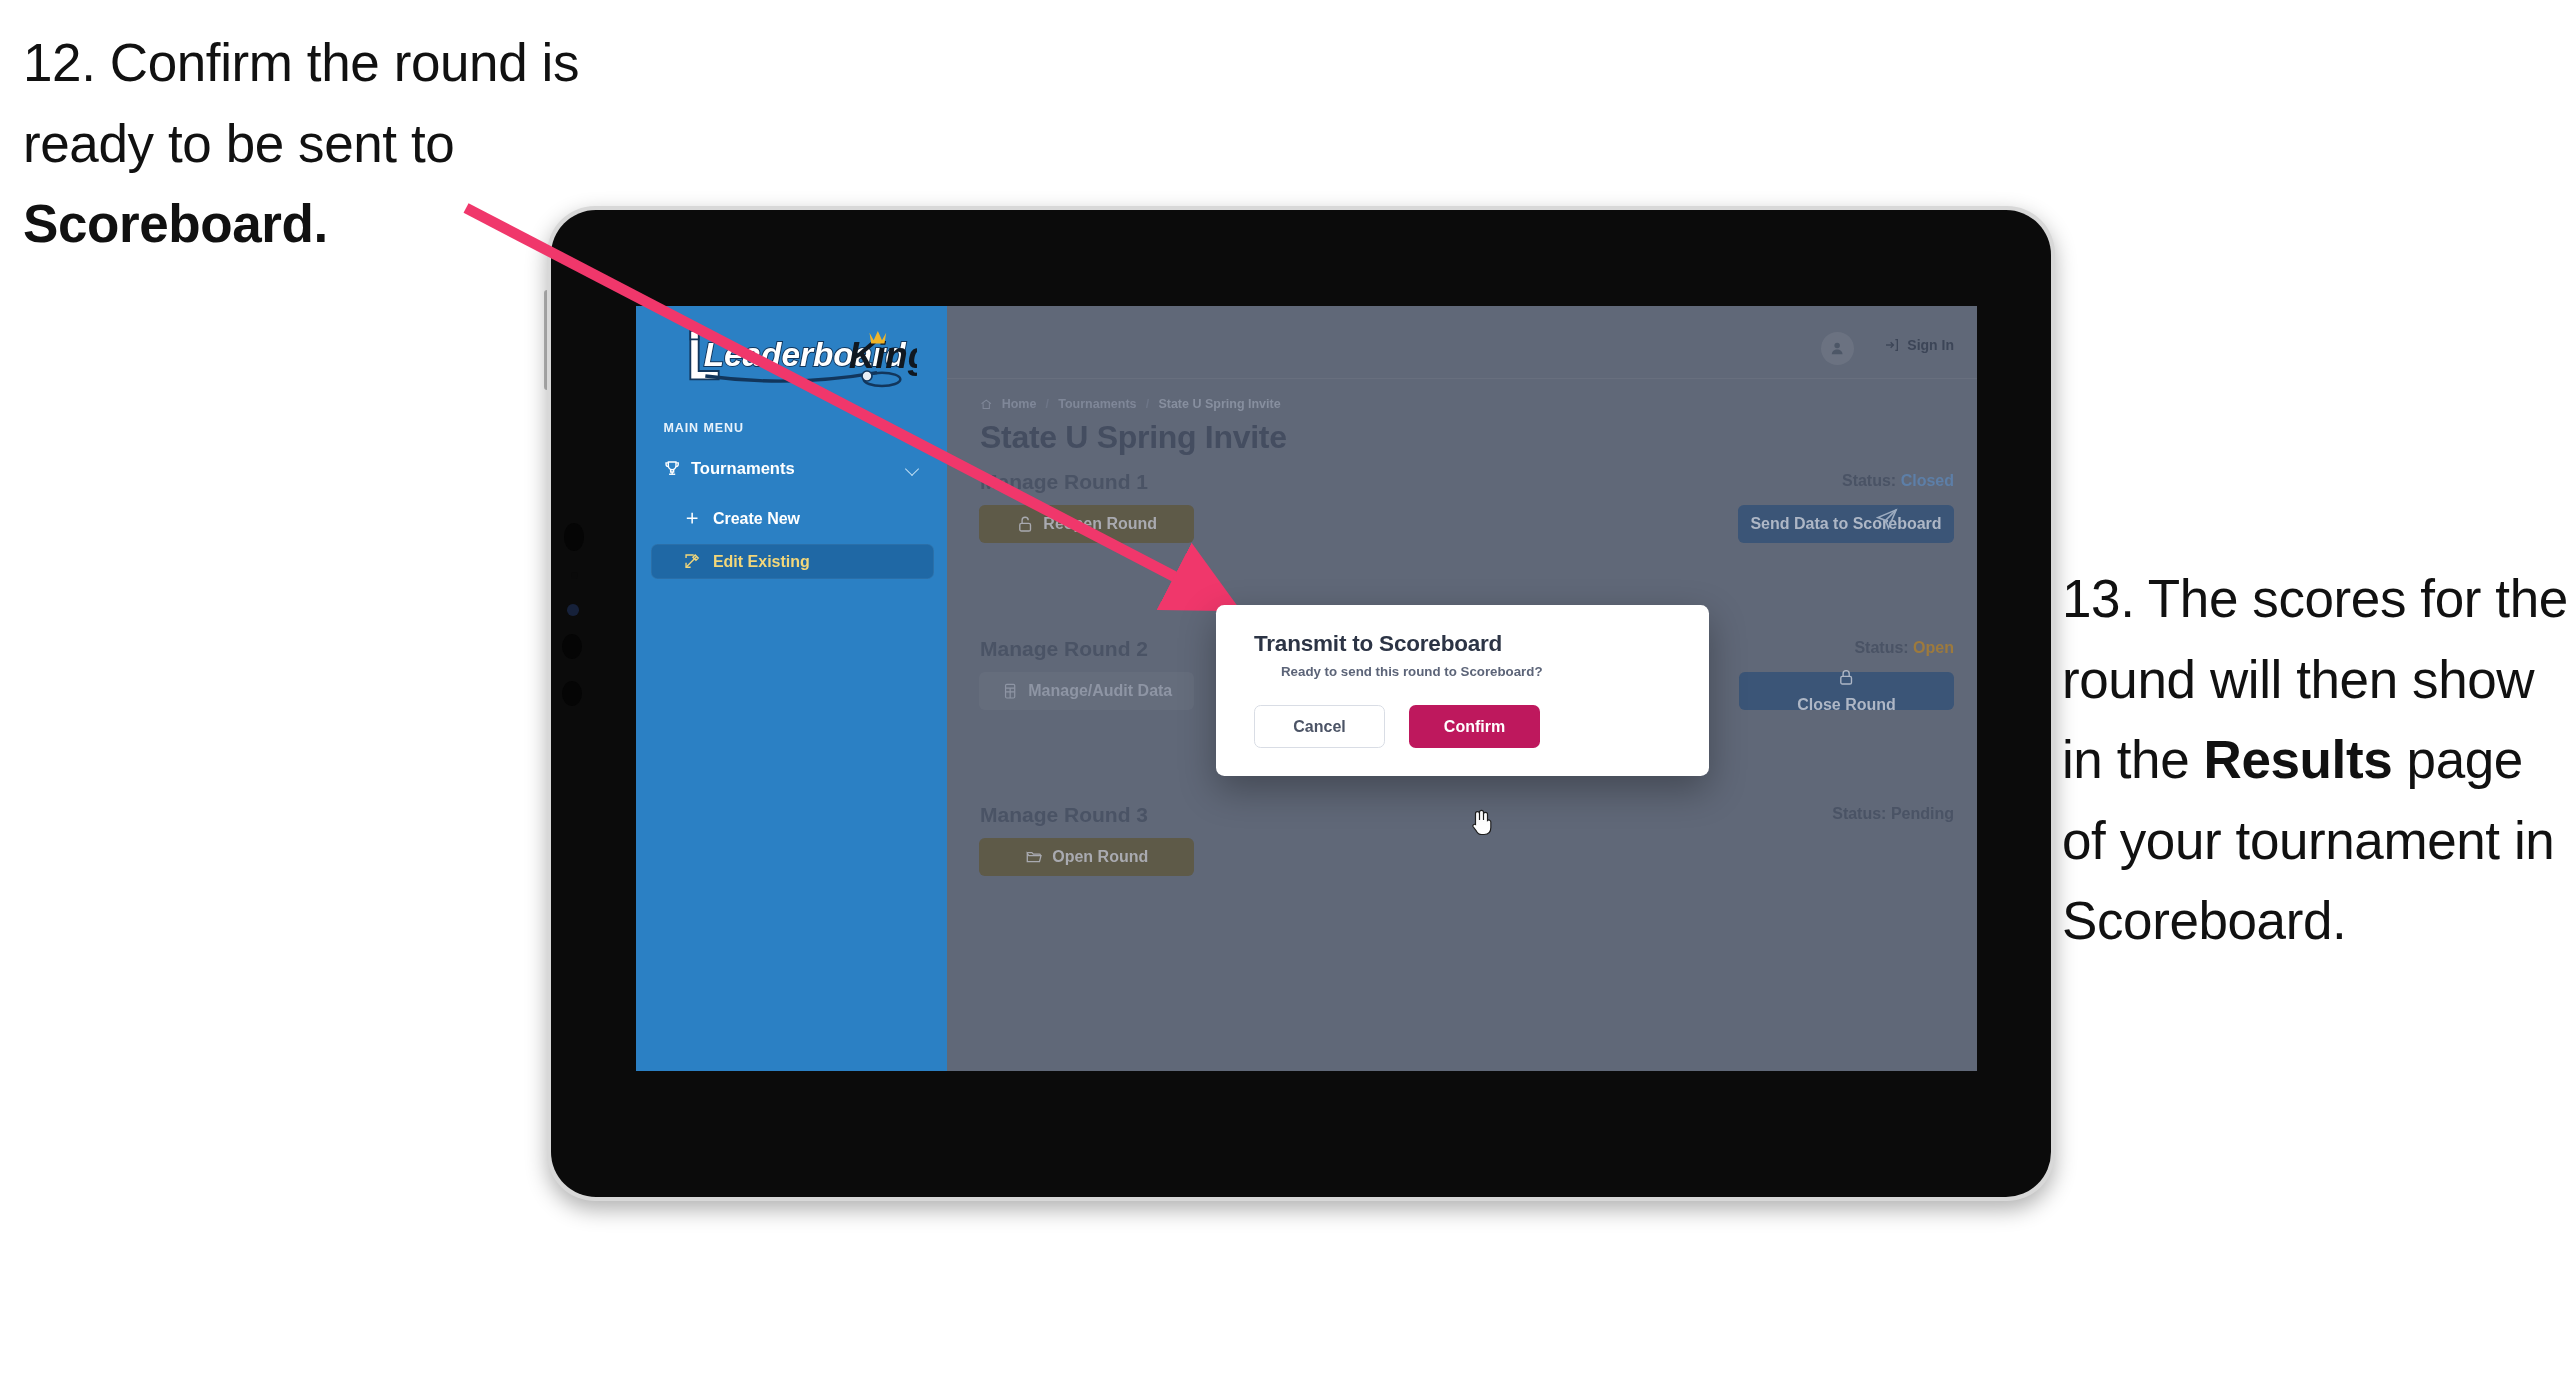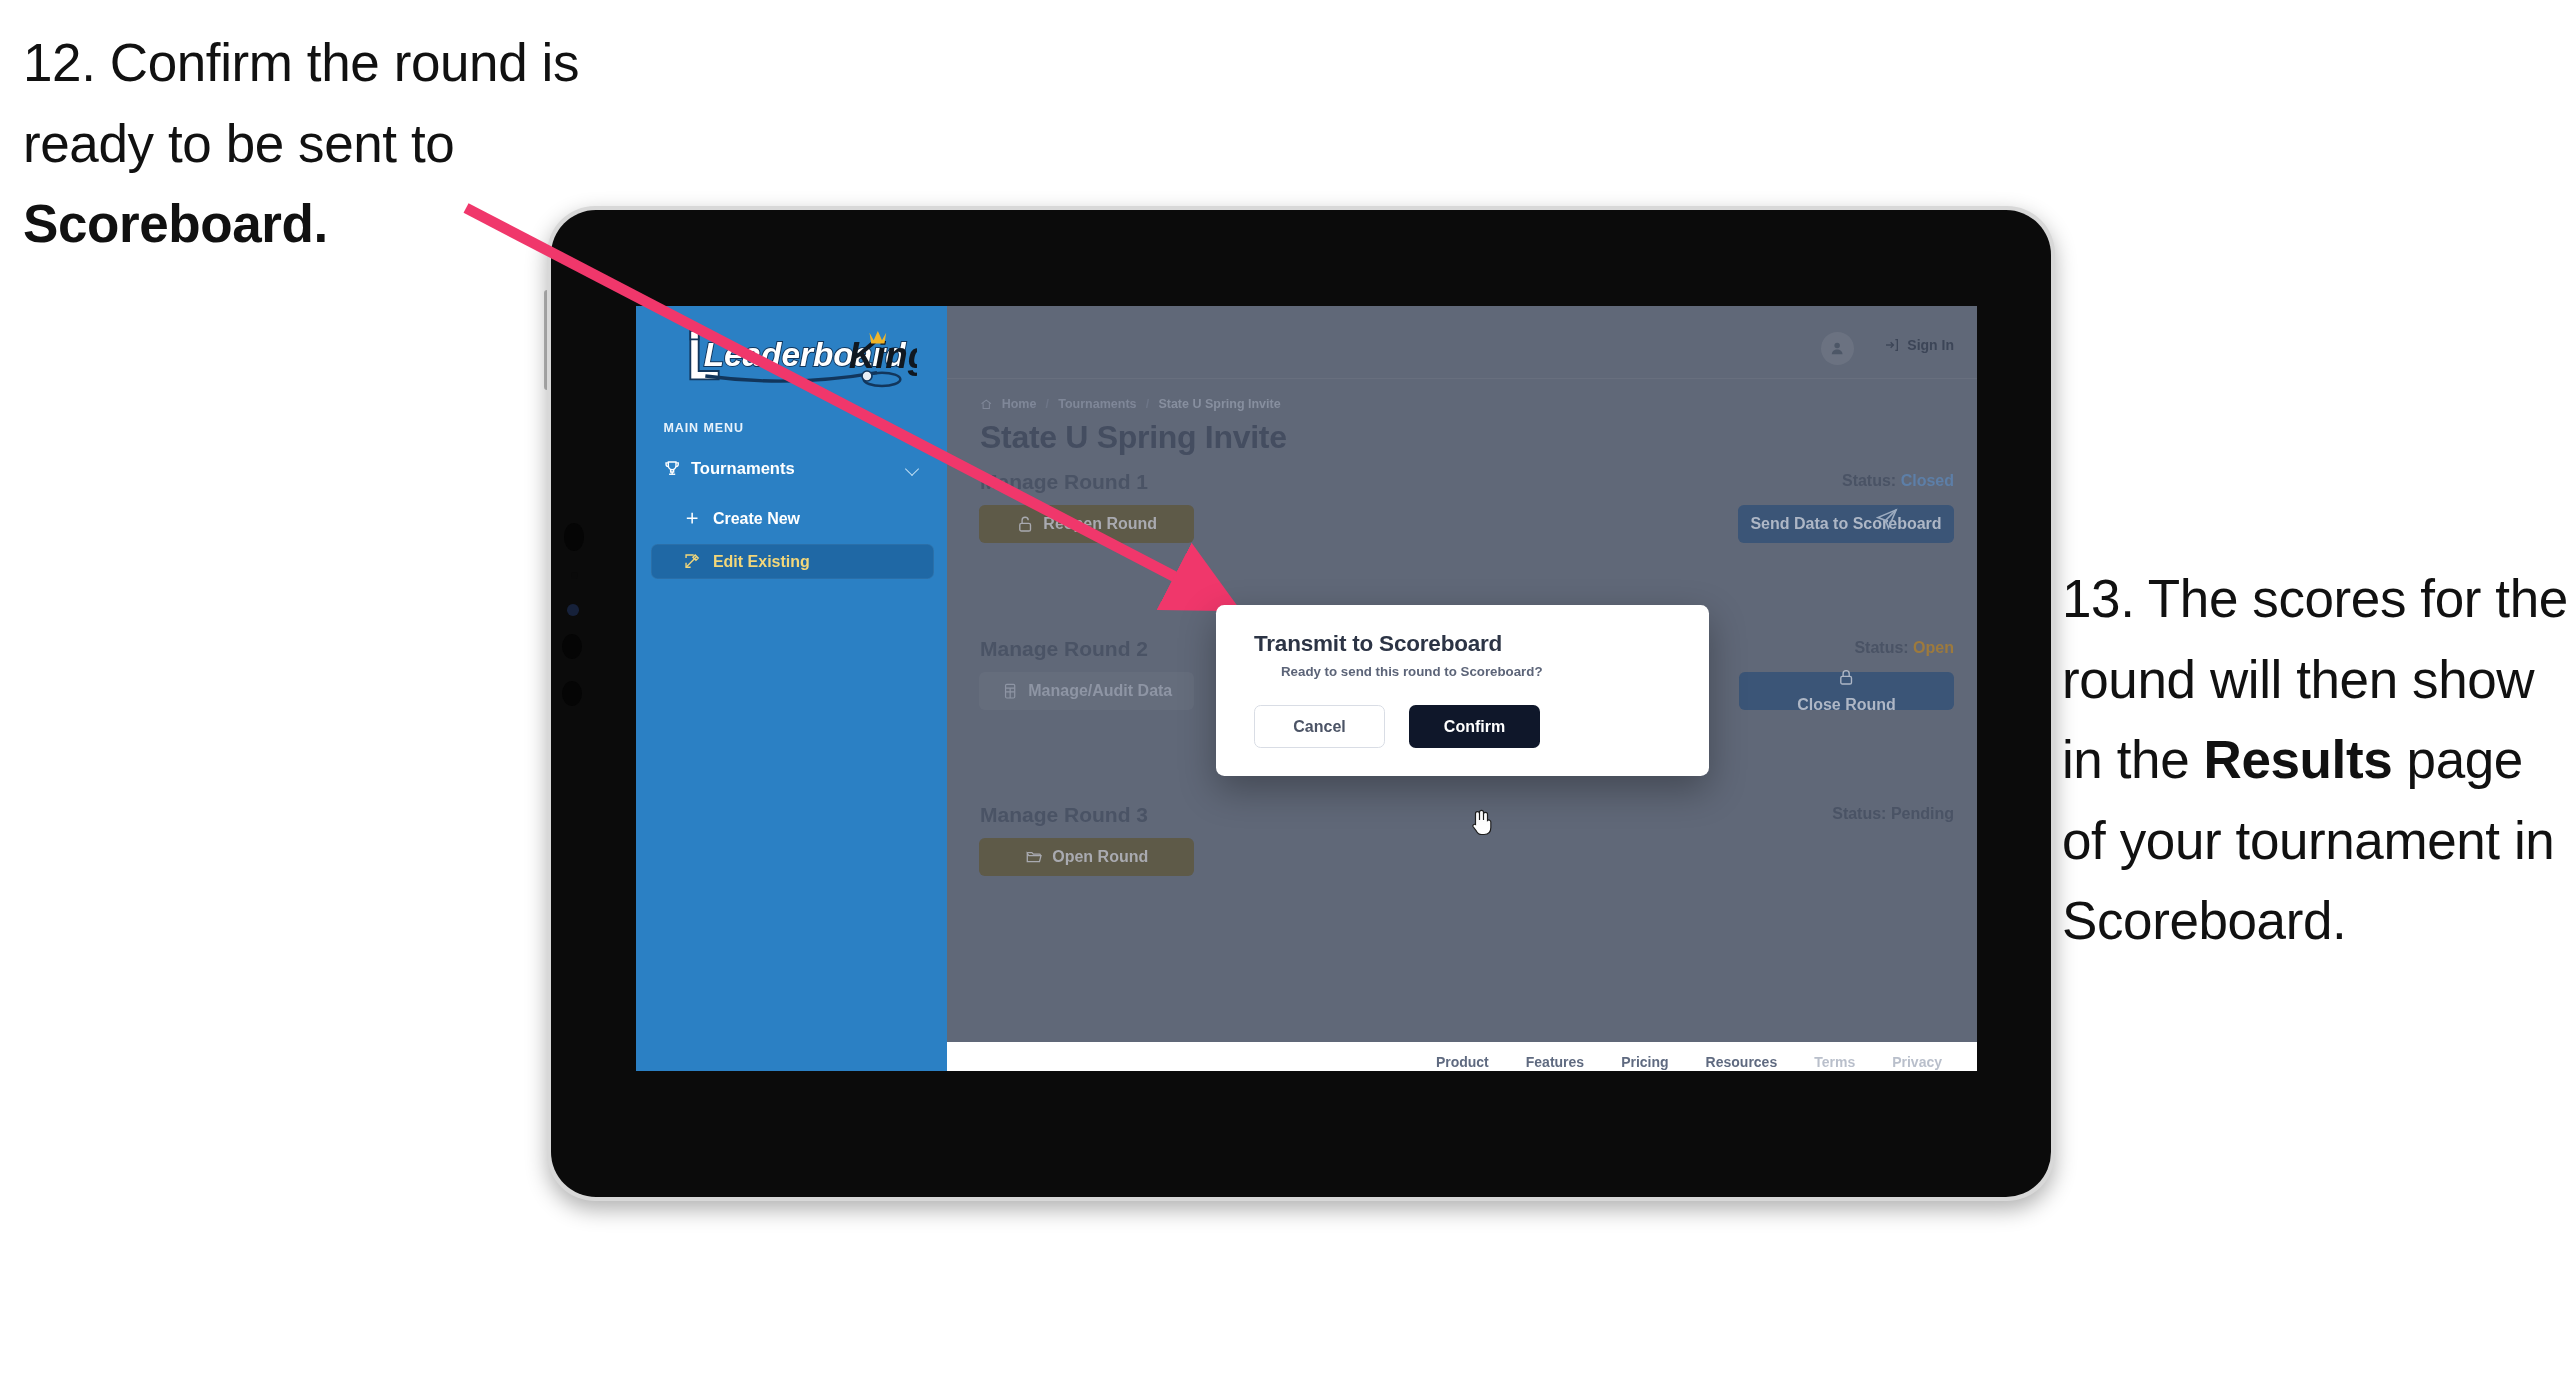--- a/index.html
+++ b/index.html
@@ -211,21 +211,21 @@
     position: absolute; top: 100px; height: 43px;
     border-radius: 6.7px; display:flex; align-items:center; justify-content:center;
     font-size: 16px; font-weight: 600;
   }
   #m-cancel {
     left: 38px; width: 131px;
     background: #ffffff; border: 0.8px solid #d9dde5; color: #4c5466;
   }
   #m-confirm {
     left: 193px; width: 131px;
-    background: #0f172a; color: #ffffff; font-weight: 700;
+    background: #be185d; color: #ffffff; font-weight: 700;
   }
 </style>
 </head>
 <body>
 
 <div id="stage">
 
   <div class="anno" id="anno-left">
     <span>12.</span>
     <span>Confirm the round</span>
@@ -396,28 +396,20 @@
         </div>
         <div class="btn btn-left btn-olive">
           <svg class="ico" viewBox="0 0 24 24" fill="none" stroke="#a9aab0" stroke-width="1.7">
             <path d="M3 7a1 1 0 0 1 1-1h5l2 2h8a1 1 0 0 1 1 1v1"></path>
             <path d="M3 7v11h16l2-8H5z"></path>
           </svg>
           <span>Open Round</span>
         </div>
       </div>
 
-      <div id="footer">
-        <a href="#">Product</a>
-        <a href="#">Features</a>
-        <a href="#">Pricing</a>
-        <a href="#">Resources</a>
-        <a href="#" class="muted">Terms</a>
-        <a href="#" class="muted">Privacy</a>
-      </div>
     </div>
   </div>
 
   <div id="modal">
     <div id="modal-title">Transmit to Scoreboard</div>
     <div id="modal-sub">Ready to send this round to Scoreboard?</div>
     <div class="m-btn" id="m-cancel">
       <span>Cancel</span>
     </div>
     <div class="m-btn" id="m-confirm">

